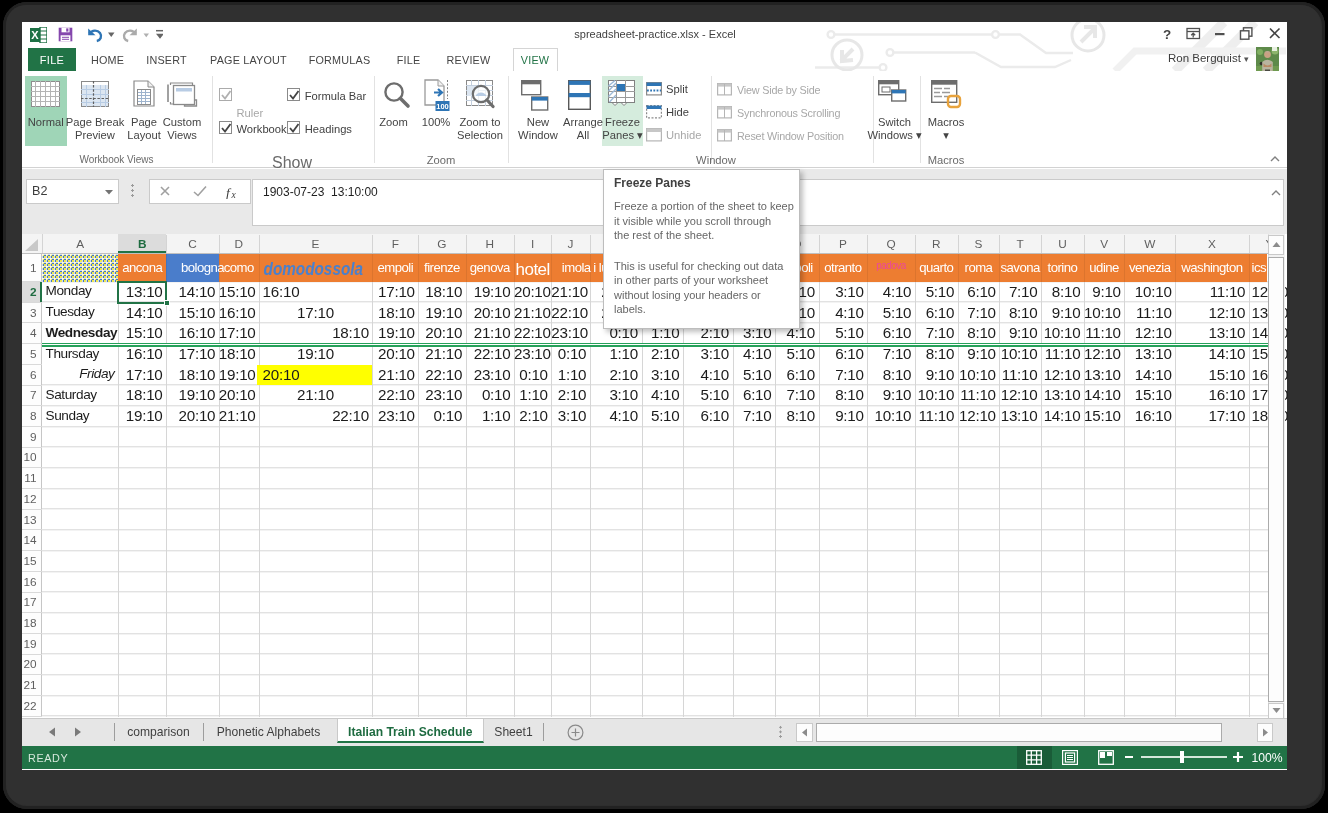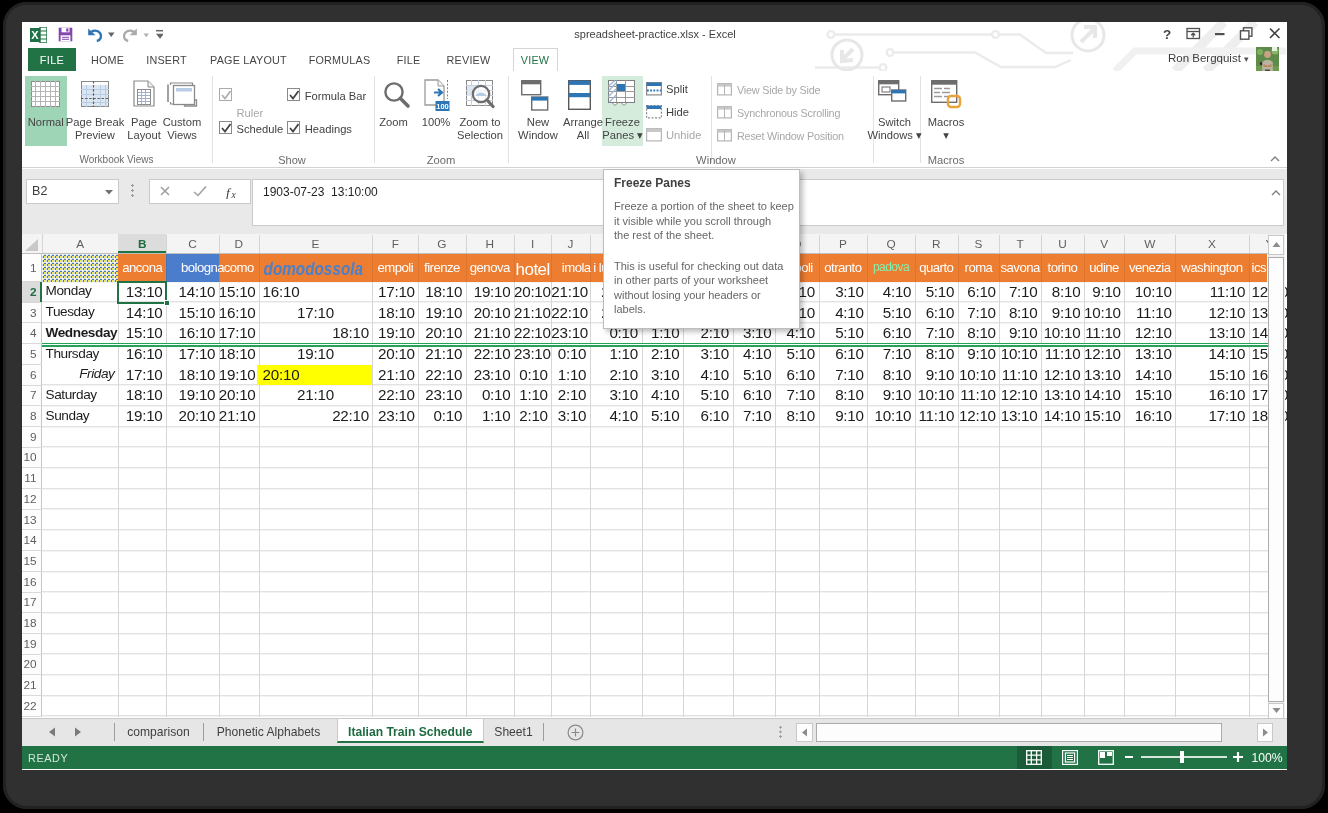--- a/index.html
+++ b/index.html
@@ -121,21 +121,21 @@
 <div class="a" style="left:21.5px;top:70.5px;width:1265px;height:97.5px;background:#fff;border-bottom:1px solid #d2d2d2"></div>
 <div class="a" style="left:24.7px;top:76.4px;width:42px;height:70px;background:#9fd5b7"></div>
 <div class="a" style="left:602px;top:75.8px;width:41.3px;height:70px;background:#d5ecdd"></div>
 <div class="a" style="left:211.8px;top:76px;width:1px;height:87px;background:#e2e2e2"></div>
 <div class="a" style="left:373.6px;top:76px;width:1px;height:87px;background:#e2e2e2"></div>
 <div class="a" style="left:507.5px;top:76px;width:1px;height:87px;background:#e2e2e2"></div>
 <div class="a" style="left:711px;top:76px;width:1px;height:87px;background:#e2e2e2"></div>
 <div class="a" style="left:873px;top:76px;width:1px;height:87px;background:#e2e2e2"></div>
 <div class="a" style="left:920px;top:76px;width:1px;height:87px;background:#e2e2e2"></div>
 <div class="a ct" style="left:46.5px;top:154px;width:140px;font-size:10px;color:#6a6a6a">Workbook Views</div>
-<div class="a ct" style="left:222px;top:154px;width:140px;font-size:11px;color:#6a6a6a">Show</div>
+<div class="a ct" style="left:222px;top:154px;width:140px;font-size:16px;color:#6a6a6a">Show</div>
 <div class="a ct" style="left:371px;top:154px;width:140px;font-size:11.2px;color:#6a6a6a">Zoom</div>
 <div class="a ct" style="left:646px;top:154px;width:140px;font-size:11.2px;color:#6a6a6a">Window</div>
 <div class="a ct" style="left:876px;top:154px;width:140px;font-size:11.2px;color:#6a6a6a">Macros</div>
 <div class="a ct" style="left:-9.299999999999997px;top:115.5px;width:110px;font-size:11.2px;color:#444;line-height:13.6px">Normal</div>
 <div class="a ct" style="left:40px;top:115.5px;width:110px;font-size:11.2px;color:#444;line-height:13.6px">Page Break<br>Preview</div>
 <div class="a ct" style="left:89px;top:115.5px;width:110px;font-size:11.2px;color:#444;line-height:13.6px">Page<br>Layout</div>
 <div class="a ct" style="left:127px;top:115.5px;width:110px;font-size:11.2px;color:#444;line-height:13.6px">Custom<br>Views</div>
 <div class="a ct" style="left:338.5px;top:115.5px;width:110px;font-size:11.2px;color:#444;line-height:13.6px">Zoom</div>
 <div class="a ct" style="left:381px;top:115.5px;width:110px;font-size:11.2px;color:#444;line-height:13.6px">100%</div>
 <div class="a ct" style="left:425px;top:115.5px;width:110px;font-size:11.2px;color:#444;line-height:13.6px">Zoom to<br>Selection</div>
@@ -308,21 +308,21 @@
     <svg width="12" height="12">
       <path d="M2 6 L5 9.5 L10.5 2" fill="none" stroke="#b0b0b0" stroke-width="1.8"></path>
     </svg>
   </div>
 <div class="a" style="left:236.5px;top:107px;font-size:11.2px;color:#a8a8a8">Ruler</div>
 <div class="a" style="left:219px;top:121px;width:13px;height:13px;background:#fff;border:1px solid #8a8a8a">
     <svg width="12" height="12">
       <path d="M2 6 L5 9.5 L10.5 2" fill="none" stroke="#444" stroke-width="1.8"></path>
     </svg>
   </div>
-<div class="a" style="left:236.5px;top:123px;font-size:11.2px;color:#3f3f3f">Schedule</div>
+<div class="a" style="left:236.5px;top:123px;font-size:11.2px;color:#3f3f3f">Workbook</div>
 <div class="a" style="left:287px;top:88px;width:13px;height:13px;background:#fff;border:1px solid #8a8a8a">
     <svg width="12" height="12">
       <path d="M2 6 L5 9.5 L10.5 2" fill="none" stroke="#444" stroke-width="1.8"></path>
     </svg>
   </div>
 <div class="a" style="left:304.7px;top:90px;font-size:11.2px;color:#3f3f3f">Formula Bar</div>
 <div class="a" style="left:287px;top:121px;width:13px;height:13px;background:#fff;border:1px solid #8a8a8a">
     <svg width="12" height="12">
       <path d="M2 6 L5 9.5 L10.5 2" fill="none" stroke="#444" stroke-width="1.8"></path>
     </svg>
@@ -515,21 +515,21 @@
 <div class="a ct" style="left:641.5px;top:260.4px;width:41.5px;font-size:13.2px;color:#fff;letter-spacing:-0.55px">kursaal</div>
 <div class="a" style="left:683.0px;top:254.0px;width:1px;height:28px;background:rgba(0,0,0,0.07)"></div>
 <div class="a ct" style="left:683.0px;top:260.4px;width:49.5px;font-size:13.2px;color:#fff;letter-spacing:-0.55px">livorno</div>
 <div class="a" style="left:732.5px;top:254.0px;width:1px;height:28px;background:rgba(0,0,0,0.07)"></div>
 <div class="a ct" style="left:732.5px;top:260.4px;width:42.5px;font-size:13.2px;color:#fff;letter-spacing:-0.55px">milano</div>
 <div class="a" style="left:775.0px;top:254.0px;width:1px;height:28px;background:rgba(0,0,0,0.07)"></div>
 <div class="a ct" style="left:775.0px;top:260.4px;width:43.5px;font-size:13.2px;color:#fff;letter-spacing:-0.55px">napoli</div>
 <div class="a" style="left:818.5px;top:254.0px;width:1px;height:28px;background:rgba(0,0,0,0.07)"></div>
 <div class="a ct" style="left:818.5px;top:260.4px;width:48.700000000000045px;font-size:13.2px;color:#fff;letter-spacing:-0.55px">otranto</div>
 <div class="a" style="left:867.2px;top:254.0px;width:1px;height:28px;background:rgba(0,0,0,0.07)"></div>
-<div class="a ct" style="left:867.2px;top:260.4px;width:47.59999999999991px;font-size:12px;color:#86efac;letter-spacing:-0.55px">padova</div>
+<div class="a ct" style="left:867.2px;top:260.4px;width:47.59999999999991px;font-size:10px;color:#ec4899;letter-spacing:-0.55px">padova</div>
 <div class="a" style="left:914.8px;top:254.0px;width:1px;height:28px;background:rgba(0,0,0,0.07)"></div>
 <div class="a ct" style="left:914.8px;top:260.4px;width:42.90000000000009px;font-size:13.2px;color:#fff;letter-spacing:-0.55px">quarto</div>
 <div class="a" style="left:957.7px;top:254.0px;width:1px;height:28px;background:rgba(0,0,0,0.07)"></div>
 <div class="a ct" style="left:957.7px;top:260.4px;width:41.59999999999991px;font-size:13.2px;color:#fff;letter-spacing:-0.55px">roma</div>
 <div class="a" style="left:999.3px;top:254.0px;width:1px;height:28px;background:rgba(0,0,0,0.07)"></div>
 <div class="a ct" style="left:999.3px;top:260.4px;width:41.700000000000045px;font-size:13.2px;color:#fff;letter-spacing:-0.55px">savona</div>
 <div class="a" style="left:1041.0px;top:254.0px;width:1px;height:28px;background:rgba(0,0,0,0.07)"></div>
 <div class="a ct" style="left:1041.0px;top:260.4px;width:42.90000000000009px;font-size:13.2px;color:#fff;letter-spacing:-0.55px">torino</div>
 <div class="a" style="left:1083.9px;top:254.0px;width:1px;height:28px;background:rgba(0,0,0,0.07)"></div>
 <div class="a ct" style="left:1083.9px;top:260.4px;width:40.399999999999864px;font-size:13.2px;color:#fff;letter-spacing:-0.55px">udine</div>

